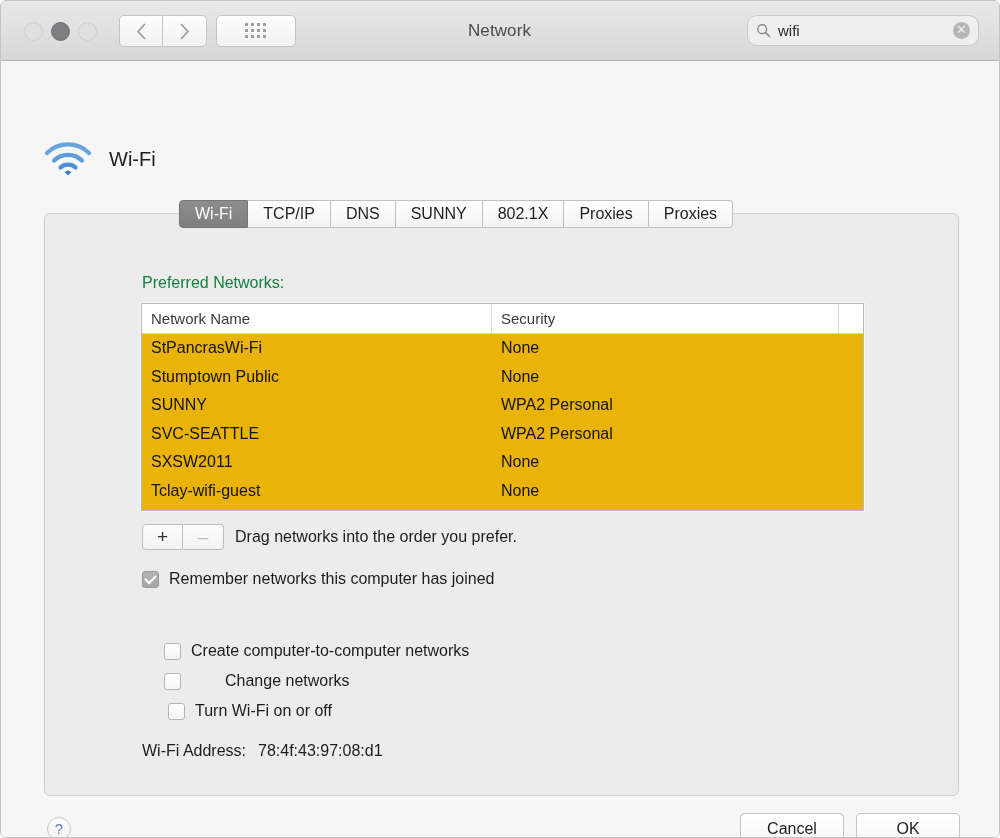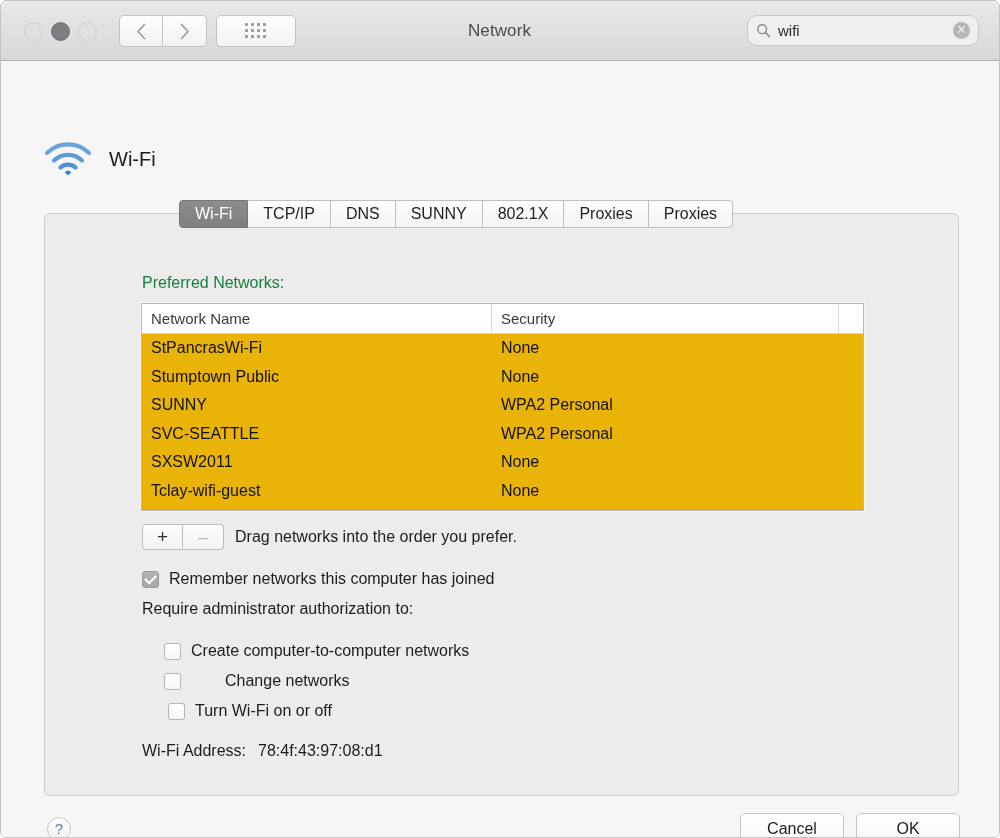--- a/index.html
+++ b/index.html
@@ -463,21 +463,20 @@
         <div class="pm-btn">–</div>
       </div>
 
       <div class="drag-hint">Drag networks into the order you prefer.</div>
 
       <div class="cbrow remember-row">
         <div class="cbox checked"></div>
         <div class="cblabel">Remember networks this computer has joined</div>
       </div>
 
-      <div class="require-label">Require administrator authorization to:</div>
 
       <div class="cbrow sub1">
         <div class="cbox"></div>
         <div class="cblabel">Create computer-to-computer networks</div>
       </div>
       <div class="cbrow sub2">
         <div class="cbox"></div>
         <div class="cblabel">Change networks</div>
       </div>
       <div class="cbrow sub3">

